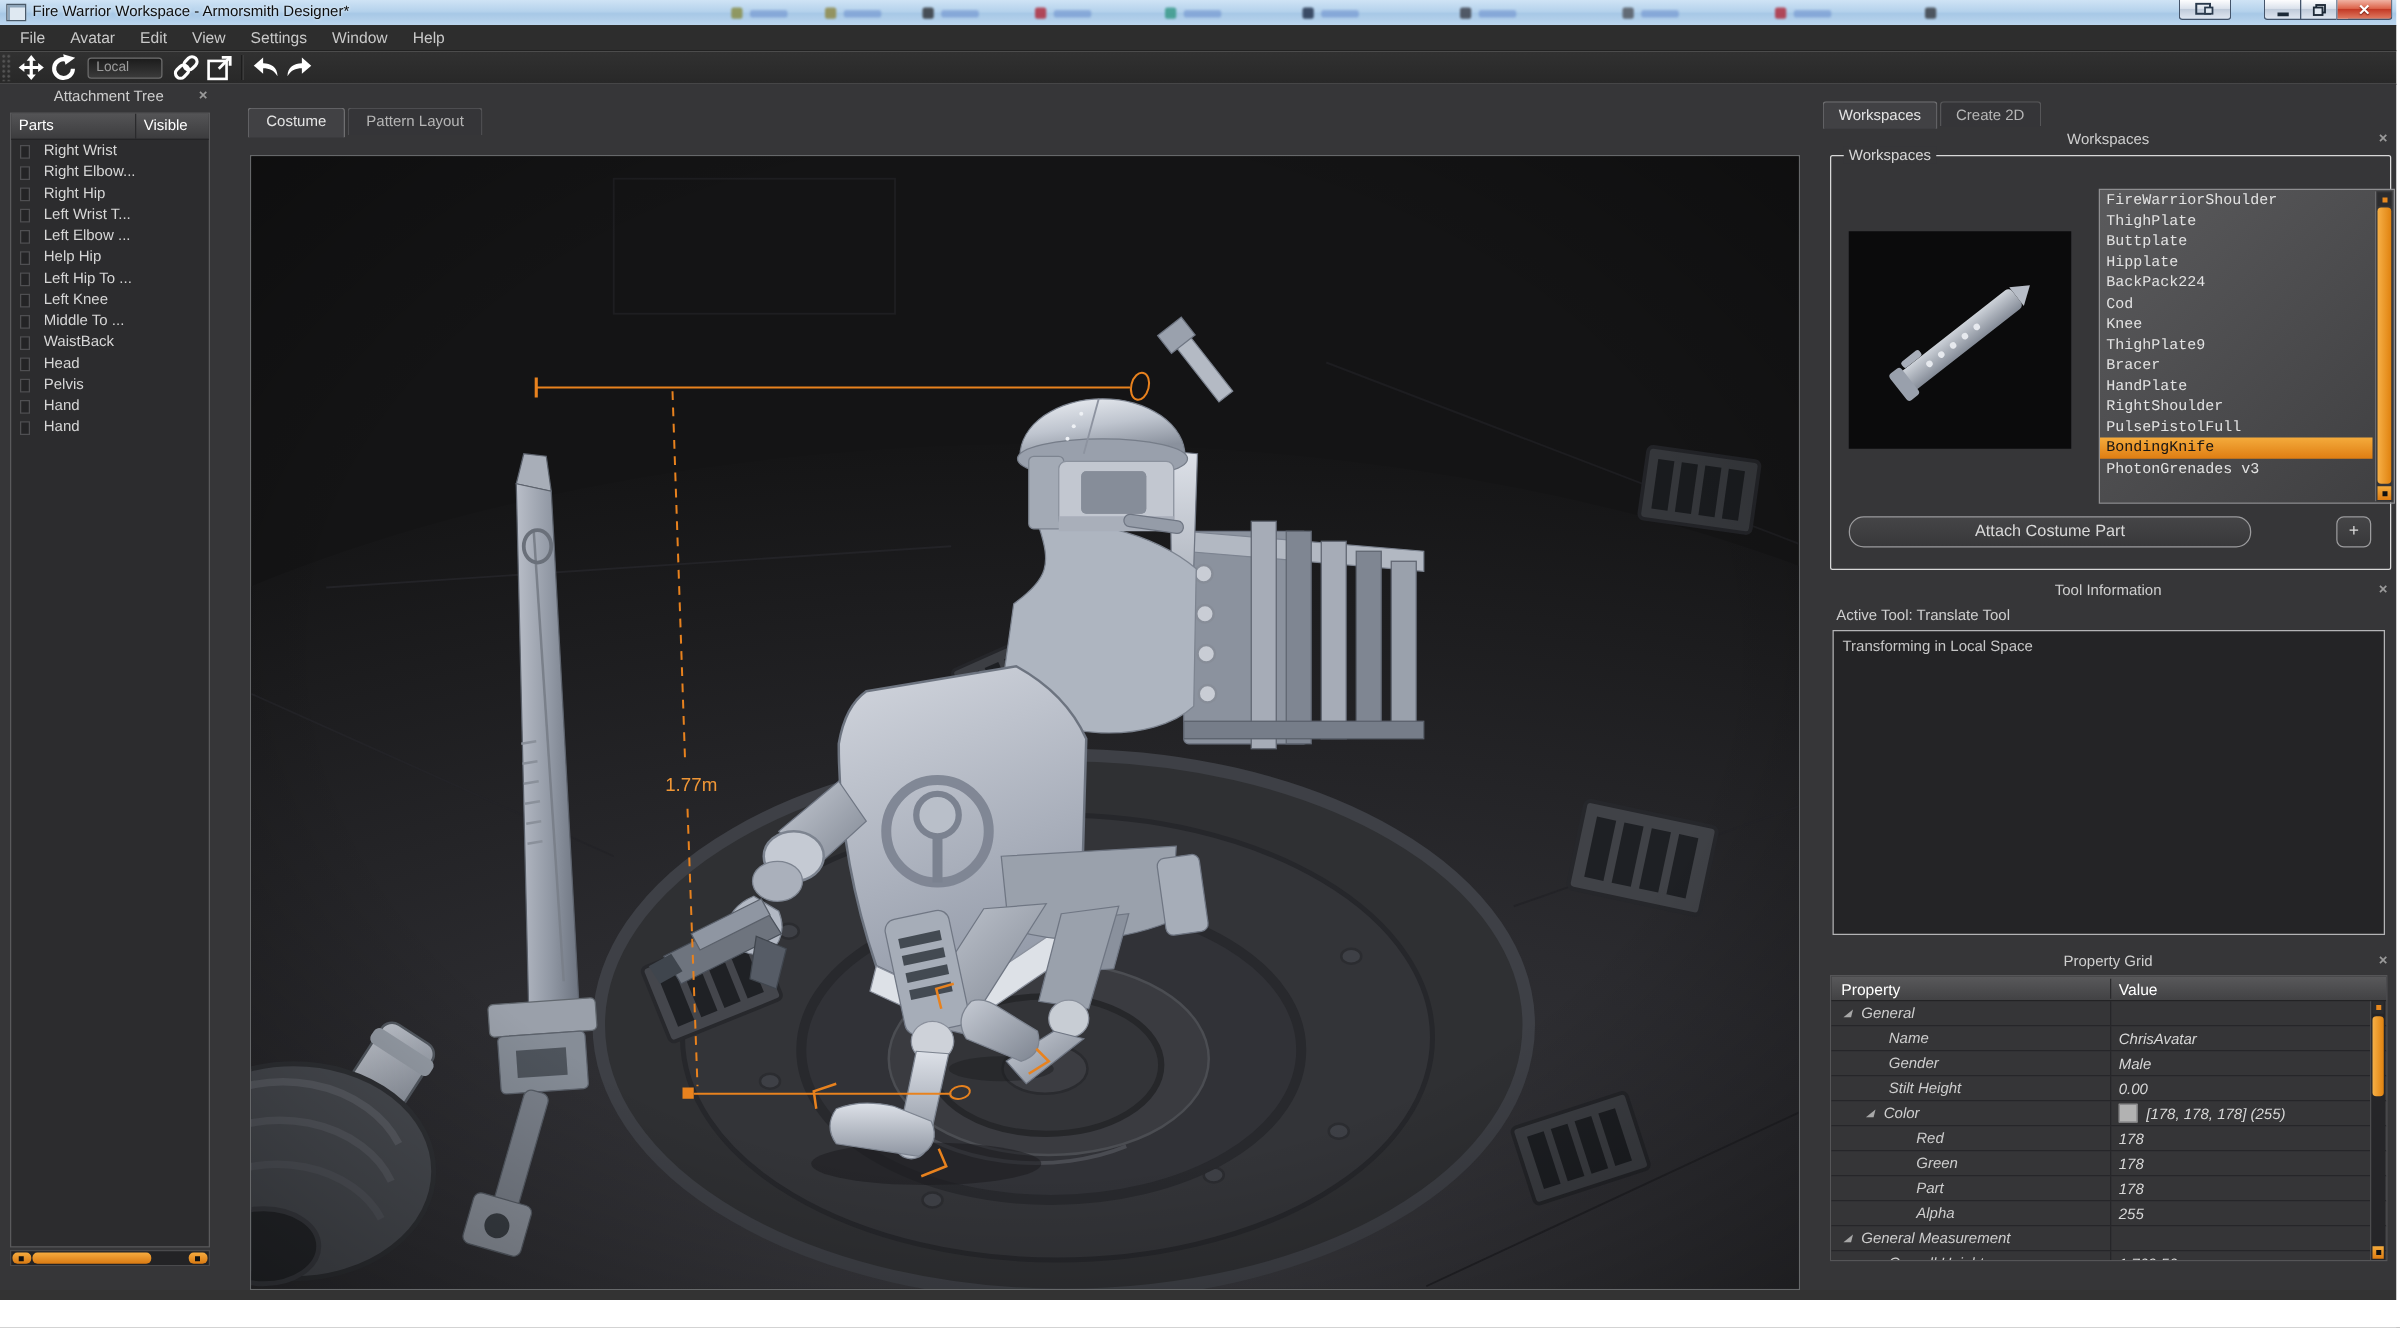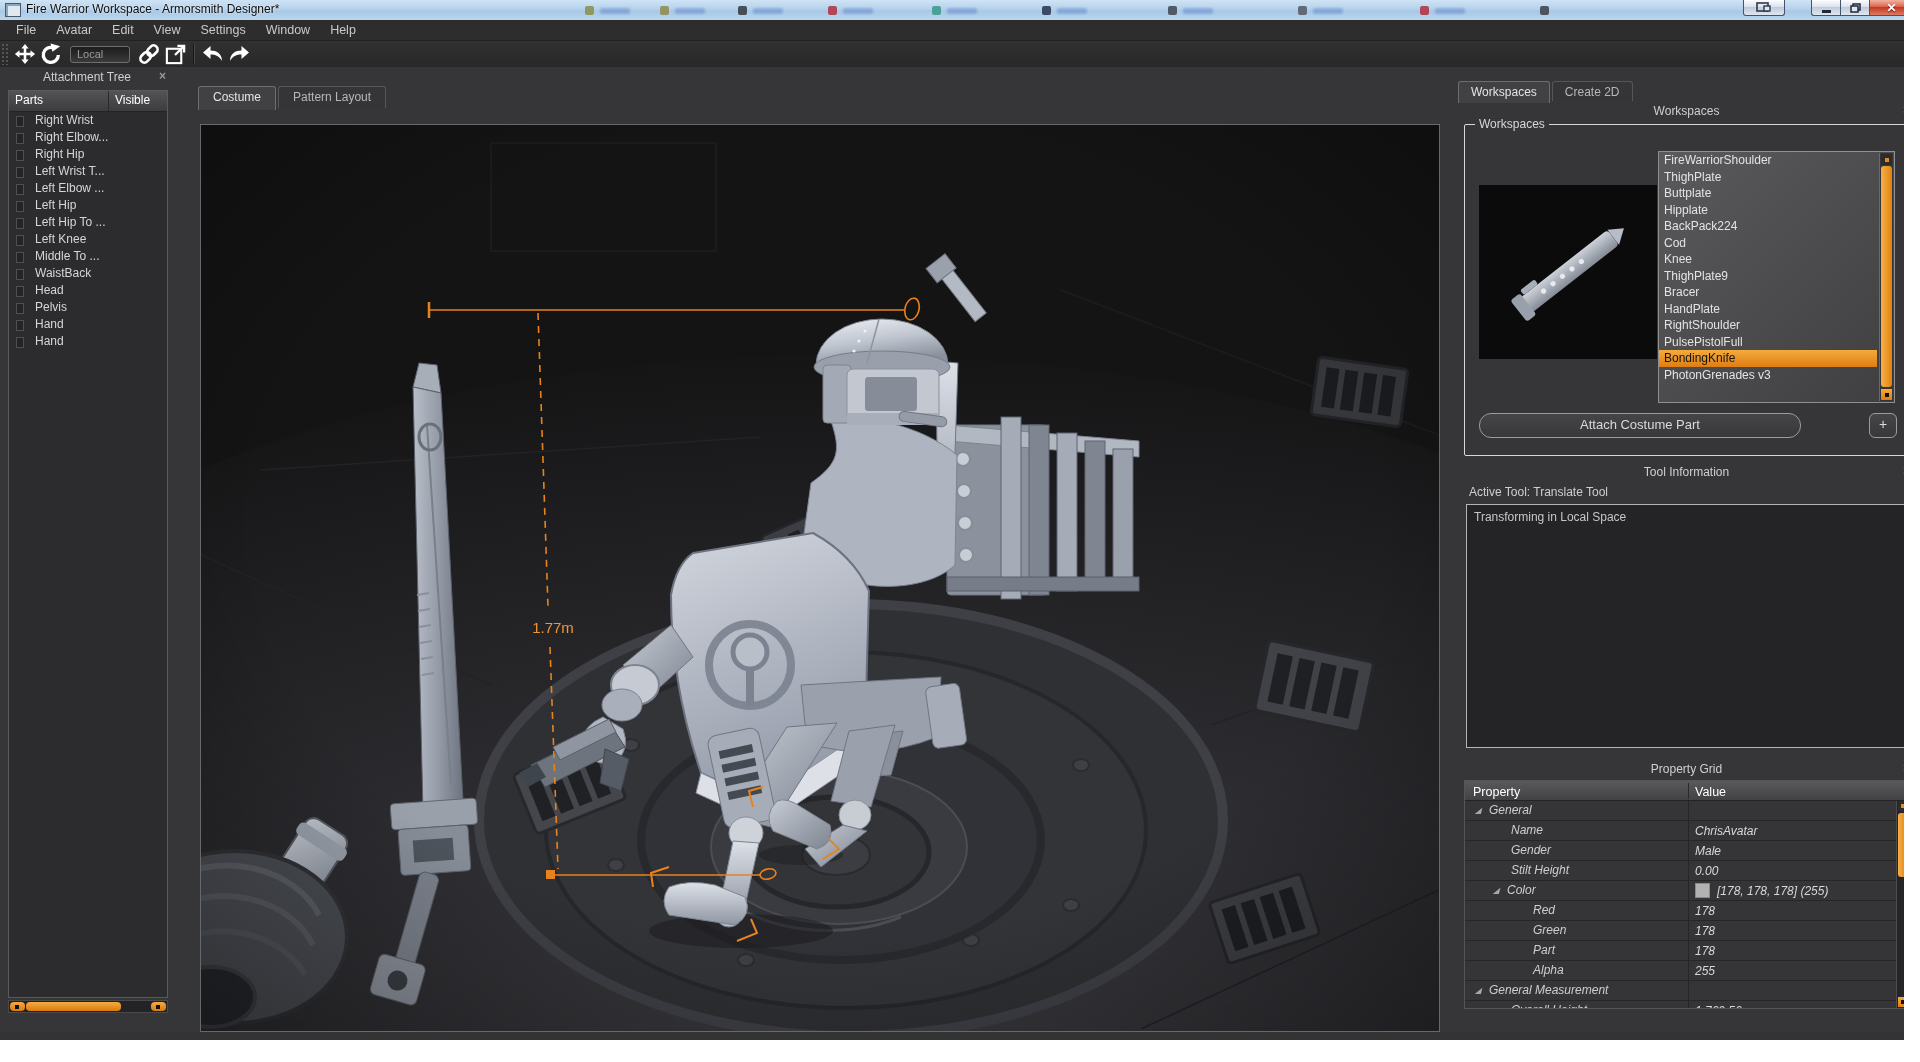--- a/index.html
+++ b/index.html
@@ -1,17 +1,17 @@
 <!DOCTYPE html>
 <html><head>
 <meta charset="utf-8">
 <style>
   html,body{margin:0;padding:0;background:#ffffff;}
   #app{position:relative;width:1904px;height:1062px;background:#ffffff;overflow:hidden;
-       font-family:"Liberation Sans", sans-serif;-webkit-font-smoothing:antialiased;}
+       font-family:"Liberation Sans", sans-serif;padding-left:13px;-webkit-font-smoothing:antialiased;}
   
   .titlebar{position:absolute;left:0;top:0;width:1920px;height:20px;
     background:linear-gradient(#cfe3f5,#b5d2ec 45%,#a7c8e6 55%,#bcd6ee);
     border-bottom:1px solid #7e97ad;overflow:hidden;}
   .tb-dot{position:absolute;top:6px;width:9px;height:9px;border-radius:2px;filter:blur(.7px);opacity:.85;}
   .tb-blob{position:absolute;top:8px;width:30px;height:6px;border-radius:2px;background:rgba(70,105,190,.35);filter:blur(.8px);}
   .app-icon{position:absolute;left:5px;top:3px;width:14px;height:12px;background:#dfe9f2;
     border:1px solid #4a5a6a;box-shadow:inset 2px 2px 0 #8fa6ba;}
   .title-text{position:absolute;left:26px;top:2px;font-size:12px;color:#0d0d0d;text-shadow:0 0 3px rgba(255,255,255,.9);}
   .winbtns{position:absolute;right:6px;top:0;height:17px;display:flex;}
@@ -75,22 +75,22 @@
   .right-dock{position:absolute;left:1457px;top:0;width:461px;height:973px;}
   .rtabs{position:absolute;left:1px;top:14px;display:flex;}
   .rtab{height:20px;padding:3px 12px 0 12px;font-size:12px;color:#b6b6b6;background:#353538;
     border:1px solid #565658;border-bottom:none;border-radius:3px 3px 0 0;margin-right:2px;box-sizing:border-box;}
   .rtab.active{background:#414144;color:#e4e4e4;border-color:#6e6e70;height:22px;}
   .groupbox{position:absolute;left:7px;top:57px;width:447px;height:330px;
     border:1px solid #d8d8d8;border-radius:2px;}
   .groupbox-label{position:absolute;left:10px;top:-8px;background:#363638;padding:0 4px;
     font-size:12px;color:#d8d8d8;}
   .thumb{position:absolute;left:14px;top:60px;width:178px;height:174px;background:#0b0b0c;}
-  .ws-list{position:absolute;left:193px;top:26px;width:237px;height:252px;
-    background:linear-gradient(135deg,#5a5a5c,#3f3f41);border:1px solid #8f8f91;box-sizing:border-box;}
+  .ws-list{position:absolute;left:214px;top:26px;width:237px;height:252px;
+    background:linear-gradient(135deg,#5a5a5c,#3f3f41);border:1px solid #8f8f91;box-sizing:border-box;font-family:Liberation Mono, monospace;}
   .ws-item{height:16.5px;line-height:16.5px;font-size:12px;color:#e3e3e3;padding-left:5px;
     white-space:nowrap;overflow:hidden;width:218px;box-sizing:border-box;}
   .ws-item.sel{background:linear-gradient(#f4ab3c,#df7d12);color:#141414;}
   .ws-scroll{position:absolute;right:1px;top:1px;width:13px;height:248px;background:#353537;border-left:1px solid #6a6a6c;}
   .ws-sc-btn{position:absolute;left:1px;width:11px;height:11px;background:#2c2c2e;}
   .ws-sc-btn::after{content:"";position:absolute;left:3.5px;top:3.5px;width:4px;height:4px;background:#e8881e;}
   .ws-sc-btn.top{top:1px;}
   .ws-sc-btn.bot{bottom:1px;background:linear-gradient(#f4ab3c,#df7d12);}
   .ws-sc-btn.bot::after{background:#111;}
   .ws-sc-thumb{position:absolute;left:1px;top:13px;width:11px;height:221px;border-radius:3px;
@@ -273,21 +273,21 @@
               <span>Left Wrist T...</span>
             </div>
 
             <div class="tree-row">
               <span class="tree-exp"></span>
               <span>Left Elbow ...</span>
             </div>
 
             <div class="tree-row">
               <span class="tree-exp"></span>
-              <span>Left Hip</span>
+              <span>Help Hip</span>
             </div>
 
             <div class="tree-row">
               <span class="tree-exp"></span>
               <span>Left Hip To ...</span>
             </div>
 
             <div class="tree-row">
               <span class="tree-exp"></span>
               <span>Left Knee</span>

